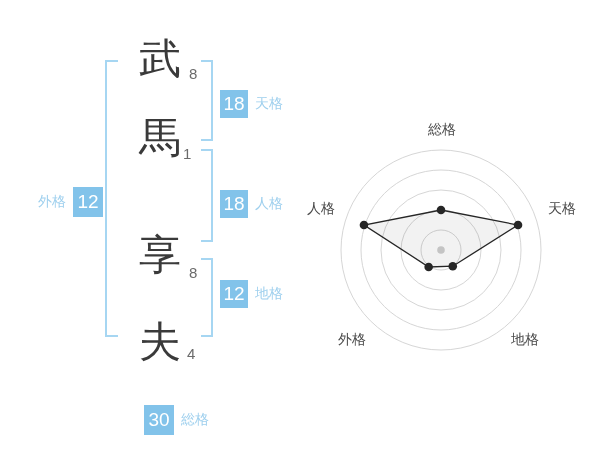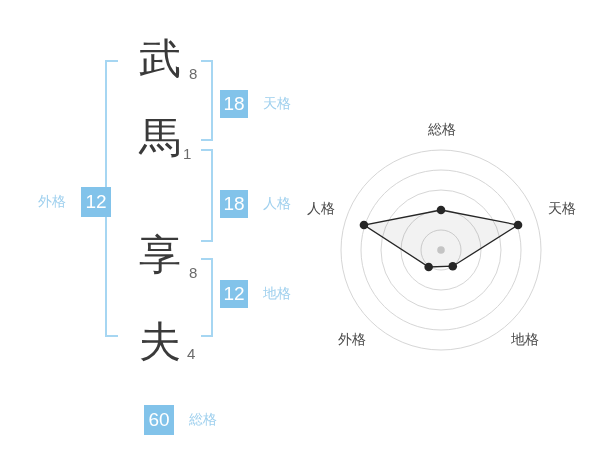--- a/index.html
+++ b/index.html
@@ -11,21 +11,21 @@
   .bracket{position:absolute;box-sizing:border-box;}
   .bracket.left{border-left:2px solid #a6d6f2;border-top:2px solid #a6d6f2;border-bottom:2px solid #a6d6f2;}
   .bracket.right{border-right:2px solid #a6d6f2;border-top:2px solid #a6d6f2;border-bottom:2px solid #a6d6f2;}
   
   .kanji{
     position:absolute;width:46px;left:137px;text-align:center;
     font-size:42px;line-height:1;color:#3a3a3a;font-family:"Liberation Serif","DejaVu Serif",serif;
   }
   .strokes{position:absolute;font-size:15px;color:#6b6b6b;line-height:1;}
   
-  .badge-row{position:absolute;display:flex;align-items:center;gap:8px;}
+  .badge-row{position:absolute;display:flex;align-items:center;}
   .badge{
     display:flex;align-items:center;justify-content:center;
     background:#82c3ea;color:#ffffff;font-size:19px;
   }
   .badge.sm{width:28px;height:28px;}
   .badge.lg{width:30px;height:30px;}
   .badge-label{color:#9fd0ee;font-size:14px;margin-left:7px;}
   .badge-label.pre{margin-left:0;margin-right:7px;width:46px;text-align:right;}
   svg{position:absolute;left:0;top:0;}
 </style>
@@ -62,21 +62,21 @@
   <div class="badge-row" style="left:220px;top:190px;">
     <span class="badge sm">18</span>
     <span class="badge-label">人格</span>
   </div>
   <div class="badge-row" style="left:220px;top:280px;">
     <span class="badge sm">12</span>
     <span class="badge-label">地格</span>
   </div>
 
   <div class="badge-row" style="left:144px;top:405px;">
-    <span class="badge lg">60</span>
+    <span class="badge lg">30</span>
     <span class="badge-label">総格</span>
   </div>
 
   <svg id="radar" width="600" height="470" viewBox="0 0 600 470">
       <circle cx="441" cy="250" r="20" fill="none" stroke="#d6d6d6" stroke-width="1"></circle>
       <circle cx="441" cy="250" r="40" fill="none" stroke="#d6d6d6" stroke-width="1"></circle>
       <circle cx="441" cy="250" r="60" fill="none" stroke="#d6d6d6" stroke-width="1"></circle>
       <circle cx="441" cy="250" r="80" fill="none" stroke="#d6d6d6" stroke-width="1"></circle>
       <circle cx="441" cy="250" r="100" fill="none" stroke="#d6d6d6" stroke-width="1"></circle>
       <polygon points="441.0,210.0 518.0,225.0 452.8,266.2 428.7,267.0 364.0,225.0" fill="rgba(0,0,0,0.05)" stroke="#262626" stroke-width="1.3"></polygon>

